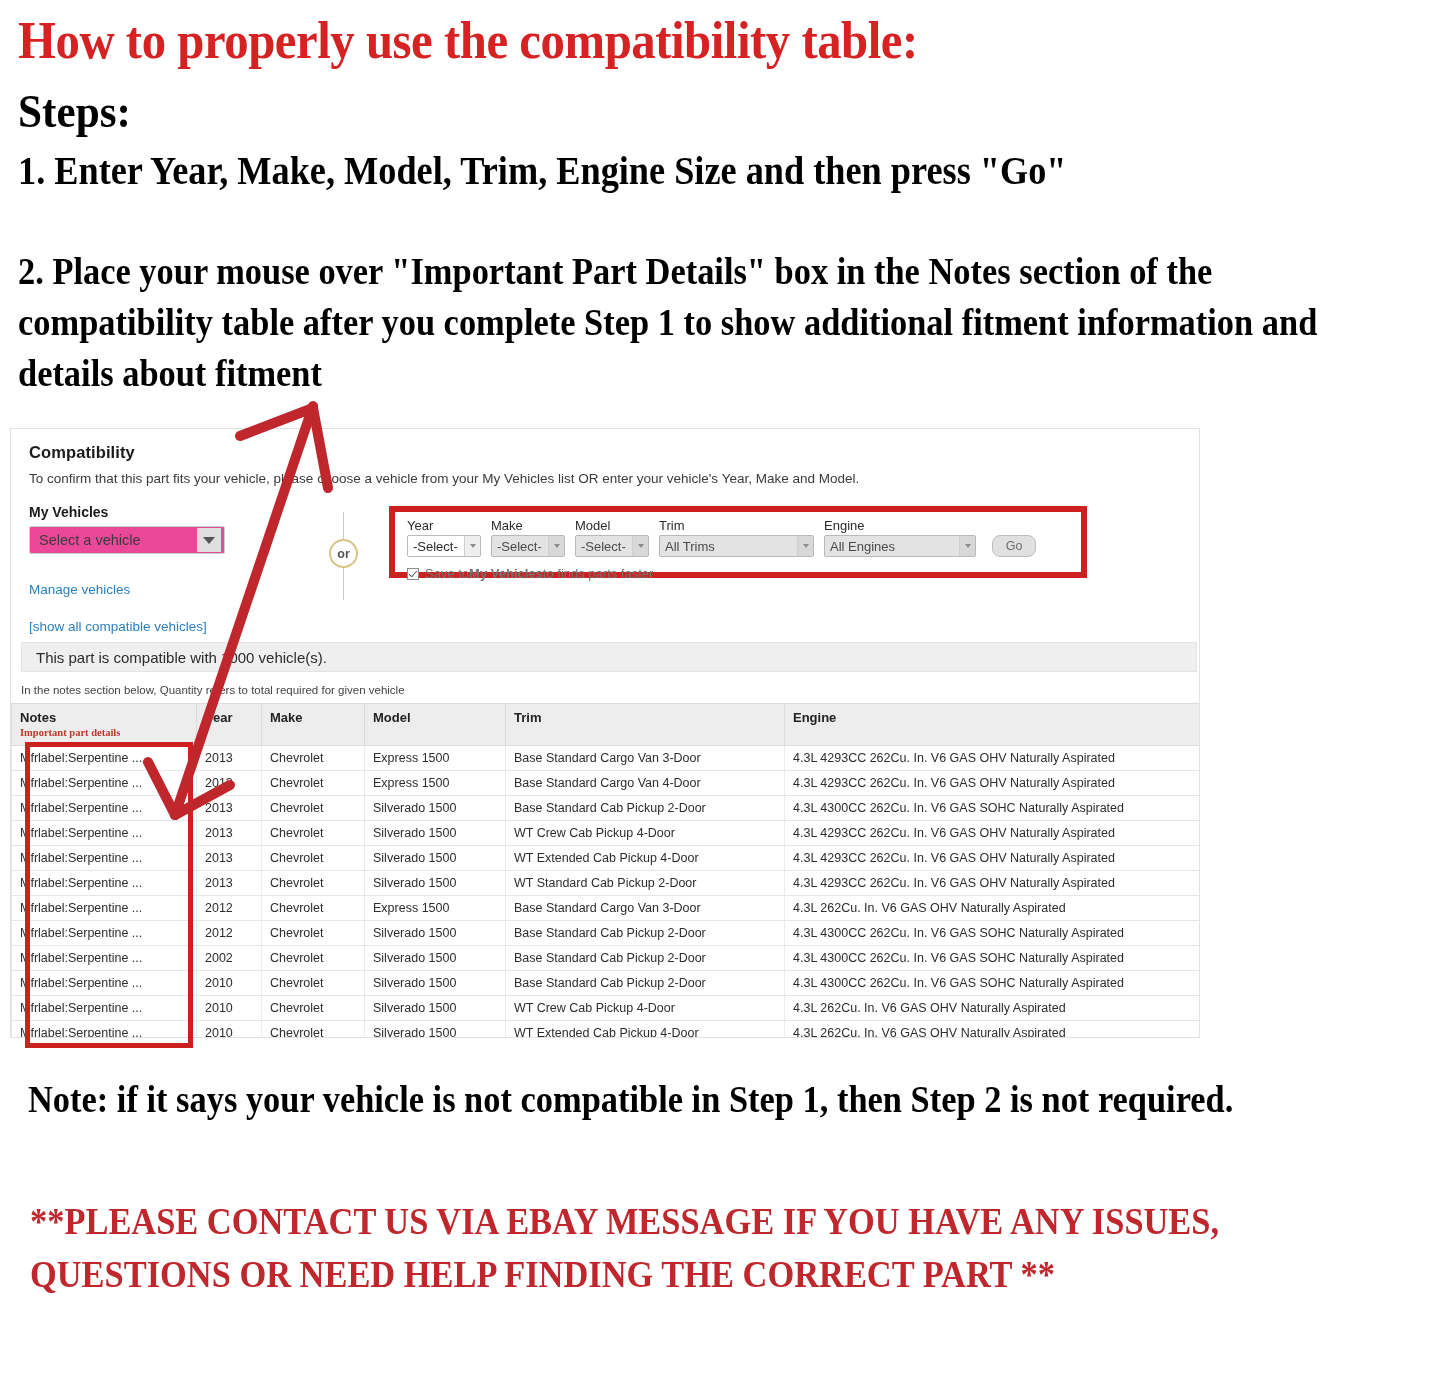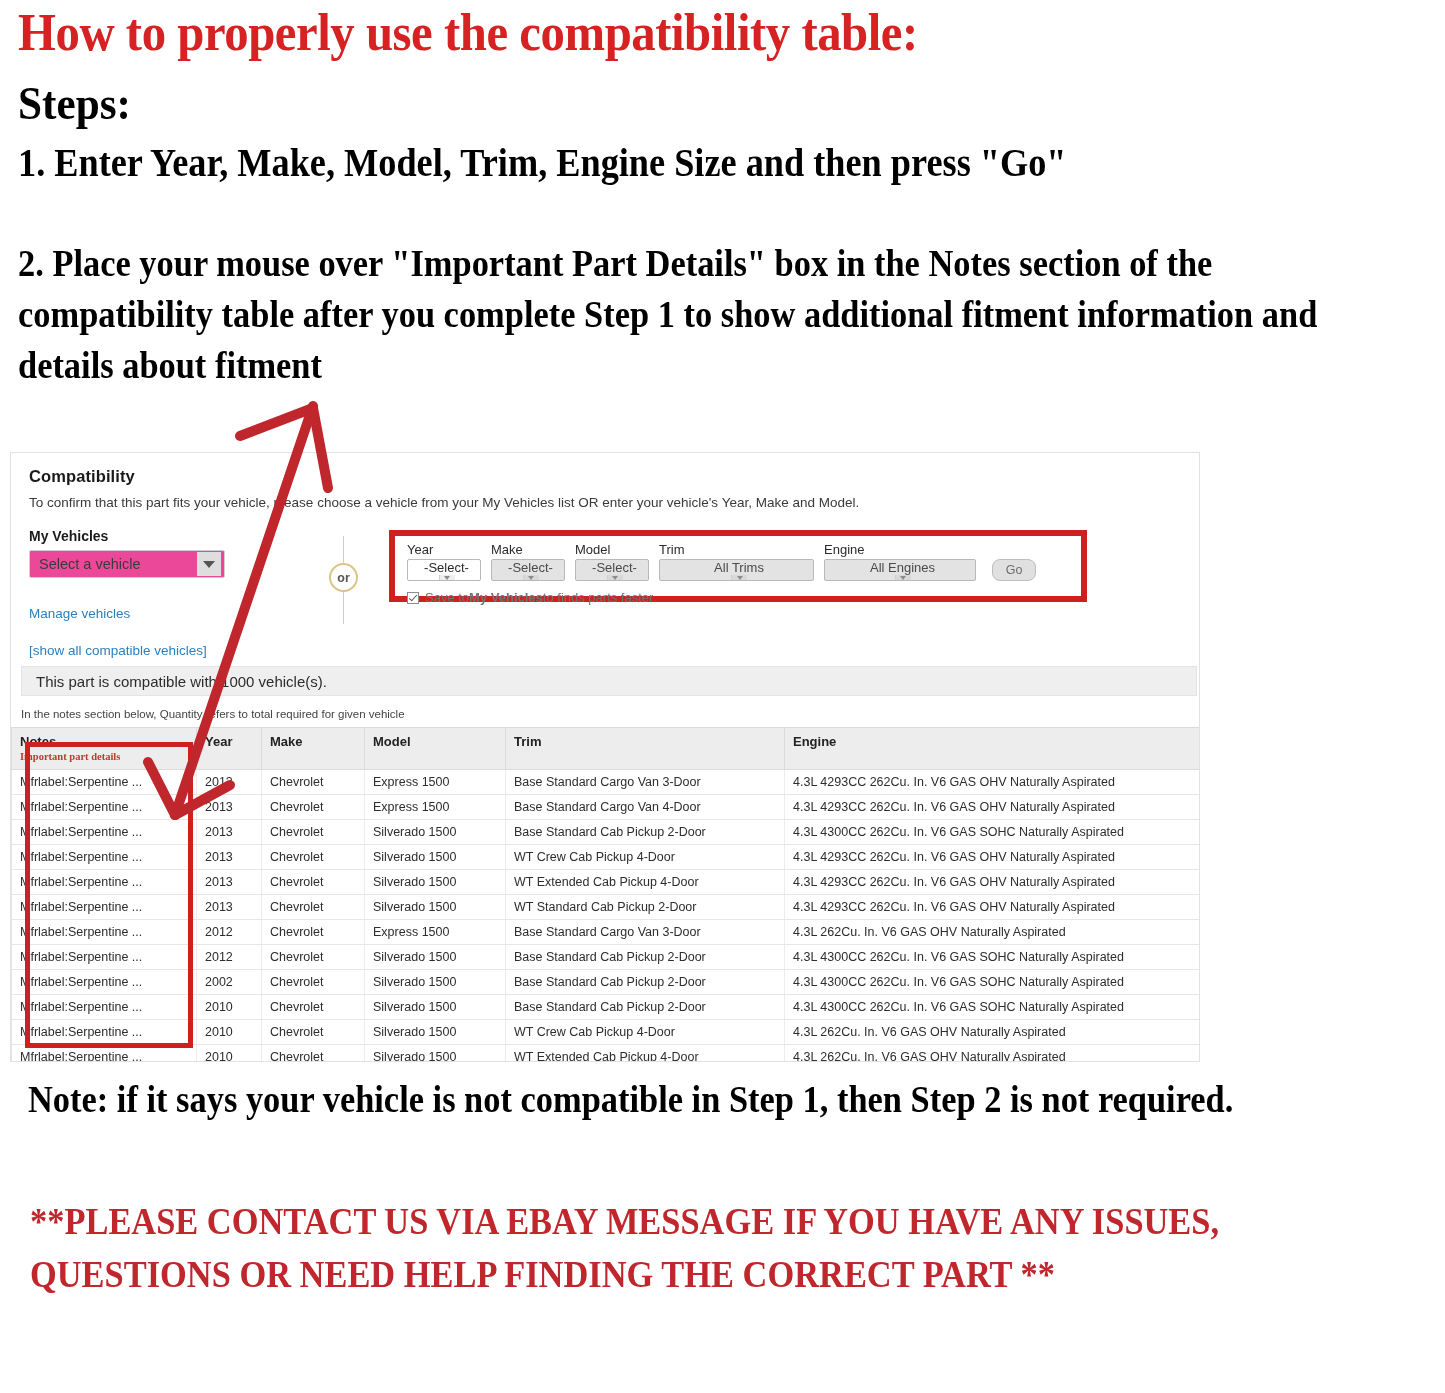--- a/index.html
+++ b/index.html
@@ -13,21 +13,21 @@
     height: 1393px;
     position: relative;
     font-family: "Liberation Serif", serif;
     overflow: hidden;
   }
 
   
   .instructions {
     position: absolute;
     left: 18px;
-    top: 4px;
+    top: 12px;
     width: 1400px;
   }
   .headline {
     color: #d62222;
     font-family: "Liberation Serif", serif;
     font-weight: bold;
     font-size: 53px;
     line-height: 1.06;
     letter-spacing: -0.5px;
     transform: scaleX(0.92);
@@ -61,21 +61,21 @@
     margin-top: 52px;
     width: 1430px;
     transform: scaleX(0.93);
     transform-origin: left top;
   }
 
   
   .compat-panel {
     position: absolute;
     left: 10px;
-    top: 452px;
+    top: 428px;
     width: 1190px;
     height: 610px;
     border: 1px solid #e2e2e2;
     background: #ffffff;
     box-sizing: border-box;
     font-family: "Liberation Sans", sans-serif;
     overflow: hidden;
   }
   .compat-inner {
     padding: 14px 16px 0 18px;
@@ -214,21 +214,20 @@
     border: 1px solid #b9b9b9;
     border-radius: 2px;
     display: flex;
     align-items: center;
     justify-content: space-between;
     box-sizing: border-box;
     font-size: 13px;
     color: #2b2b2b;
     padding-left: 5px;
     background: #ffffff;
-    flex-direction: column;
   }
   .sel.disabled { background: #e3e3e3; color: #4a4a4a; }
   .sel .arrow {
     width: 15px;
     height: 20px;
     display: flex;
     align-items: center;
     justify-content: center;
     border-left: 1px solid #cfcfcf;
     background: #eeeeee;

